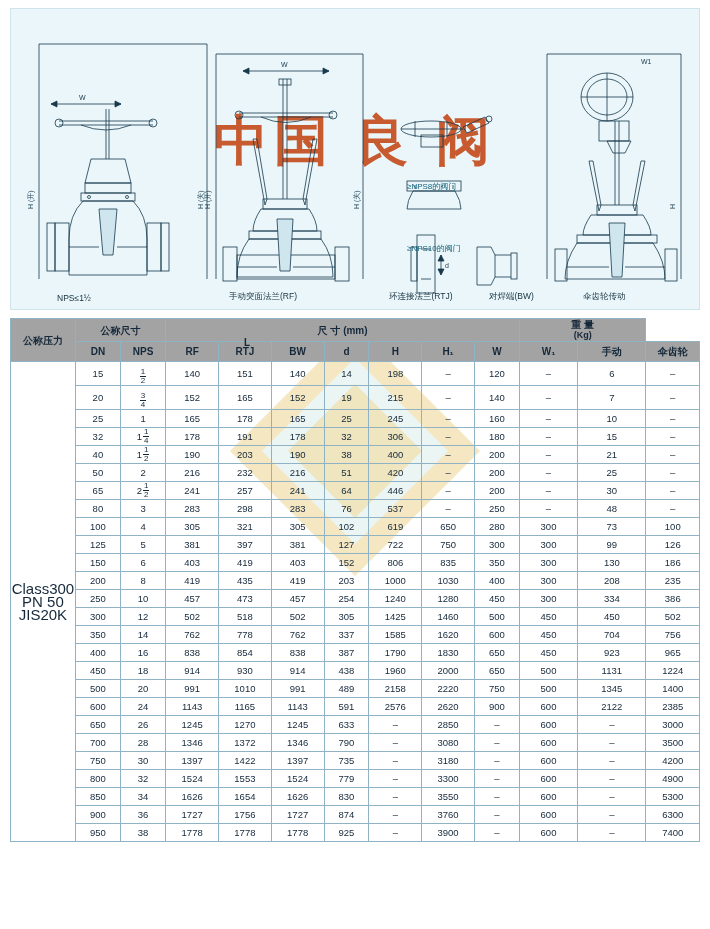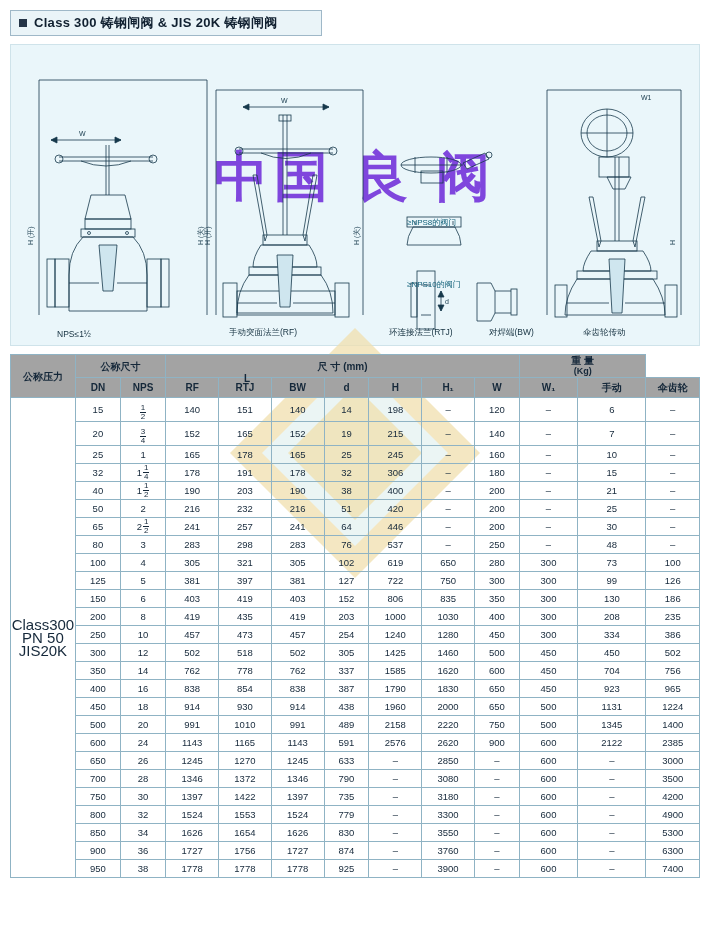--- a/index.html
+++ b/index.html
@@ -38,21 +38,21 @@
     background:#eaf6fa;
     border:1px solid #cfe3ea;
     overflow:hidden;
   }
   .wm{
     position:absolute;left:0;top:0;width:100%;height:100%;
     pointer-events:none;
   }
   .wm-text{
     position:absolute;left:50%;top:44%;transform:translate(-50%,-50%);
-    font-size:54px;font-weight:bold;color:#6d28d9;opacity:.85;letter-spacing:6px;
+    font-size:54px;font-weight:bold;color:#c2410c;opacity:.85;letter-spacing:6px;
     white-space:nowrap;
   }
   .fig-caption{
     position:absolute;bottom:6px;font-size:8.5px;color:#14303f;white-space:nowrap;
   }
   .fig-note{
     position:absolute;font-size:8px;color:#13627a;white-space:nowrap;margin-top:26px;
   }
   svg.drawing{position:absolute;left:0;top:0;}
 
@@ -95,24 +95,20 @@
   .frac{display:inline-block;font-size:8px;line-height:1;vertical-align:middle;text-align:center;}
   .frac .n{display:block;border-bottom:1px solid #15283a;padding:0 1px;}
   .frac .d{display:block;padding:0 1px;}
   .mixed{display:inline-flex;align-items:center;gap:1px;}
 </style>
 </head>
 <body>
 
 <div class="page">
 
-  <div class="title-bar">
-    <span class="title-square"></span>
-    <span class="title-text">Class 300 铸钢闸阀 &amp; JIS 20K 铸钢闸阀</span>
-  </div>
 
   <div class="figure">
 
     <div class="wm">
       <div class="wm-text">中国 良 阀</div>
     </div>
 
     <svg class="drawing" width="688" height="300" viewBox="0 0 688 300">
       <g stroke="#16394b" fill="none" stroke-width="0.8">
 

